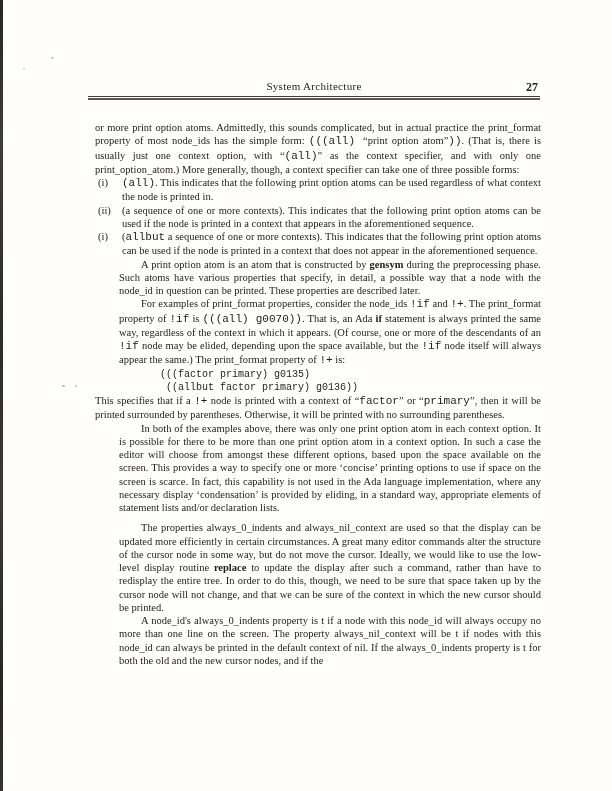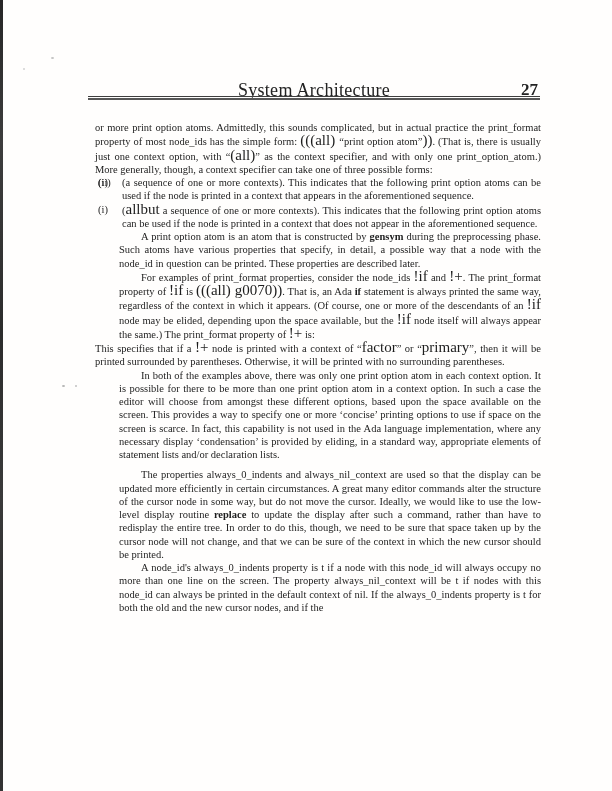--- a/index.html
+++ b/index.html
@@ -34,28 +34,28 @@
   .speck4 { left: 75px; top: 385px; width: 2px; height: 2px; background: #c0c0c0; }
 
   .page-header {
     position: absolute;
     left: 88px; top: 80px;
     width: 452px; height: 16px;
     color: #232323;
   }
   .header-title {
     text-align: center;
-    font-size: 18px;
+    font-size: 11px;
     letter-spacing: 0.3px;
   }
   .page-number {
     position: absolute;
     right: 2px; top: 0;
     font-weight: bold;
-    font-size: 17px;
+    font-size: 12px;
     font-family: Liberation Serif, serif;
   }
   .header-rule {
     position: absolute;
     left: 88px; top: 96px;
     width: 452px;
   }
   .rule-thin {
     height: 1px;
     background: #3e3e3e;
@@ -94,22 +94,22 @@
     margin-left: 65px;
     font-family: "Liberation Mono", "DejaVu Sans Mono", monospace;
     font-size: 10px;
     white-space: pre;
     text-align: left;
   }
   .seg-n { }
   .seg-i { }
   .seg-b { font-weight: bold; }
   .seg-m {
-    font-family: Liberation Serif, serif;
-    font-size: 15px;
+    font-family: Liberation Mono, monospace;
+    font-size: 11px;
   }
 </style>
 </head>
 <body>
 
 <div class="sheet">
   <div class="edge-strip"></div>
   <div class="scan-speck speck1"></div>
   <div class="scan-speck speck2"></div>
   <div class="scan-speck speck3"></div>
@@ -119,23 +119,24 @@
     <div class="header-title">System Architecture</div>
     <div class="page-number">27</div>
   </div>
   <div class="header-rule">
     <div class="rule-thin"></div>
     <div class="rule-thick"></div>
   </div>
 
   <div class="page-body">
       <p class="para"><span class="seg-n">or more </span><span class="seg-i">print option atoms</span><span class="seg-n">. Admittedly, this sounds complicated, but in actual practice the </span><span class="seg-i">print_format</span><span class="seg-n"> property of most </span><span class="seg-i">node_ids</span><span class="seg-n"> has the simple form: </span><span class="seg-m">(((all) </span><span class="seg-i">“print option atom”</span><span class="seg-m">))</span><span class="seg-n">. (That is, there is usually just one </span><span class="seg-i">context option</span><span class="seg-n">, with “</span><span class="seg-m">(all)</span><span class="seg-n">” as the </span><span class="seg-i">context specifier</span><span class="seg-n">, and with only one </span><span class="seg-i">print_option_atom</span><span class="seg-n">.) More generally, though, a </span><span class="seg-i">context specifier</span><span class="seg-n"> can take one of three possible forms:</span></p>
-      <div class="list-item"><span class="list-marker">(i)</span></div>
+      <div class="list-item"><span class="list-marker">(i)</span><span><span class="seg-m">(all)</span><span class="seg-n">. This indicates that the following </span><span class="seg-i">print option atoms</span><span class="seg-n"> can be used regardless of what context the node is printed in.</span></span></div>
       <div class="list-item"><span class="list-marker">(ii)</span><span><span class="seg-n">(</span><span class="seg-i">a sequence of one or more contexts</span><span class="seg-n">). This indicates that the following </span><span class="seg-i">print option atoms</span><span class="seg-n"> can be used if the node is printed in a context that appears in the aforementioned sequence.</span></span></div>
       <div class="list-item"><span class="list-marker">(i)</span><span><span class="seg-n">(</span><span class="seg-m">allbut</span><span class="seg-n"> </span><span class="seg-i">a sequence of one or more contexts</span><span class="seg-n">). This indicates that the following </span><span class="seg-i">print option atoms</span><span class="seg-n"> can be used if the node is printed in a context that </span><span class="seg-i">does not</span><span class="seg-n"> appear in the aforementioned sequence.</span></span></div>
       <p class="para indent"><span class="seg-n">A </span><span class="seg-i">print option atom</span><span class="seg-n"> is an atom that is constructed by </span><span class="seg-b">gensym</span><span class="seg-n"> during the preprocessing phase. Such atoms have various properties that specify, in detail, a possible way that a node with the </span><span class="seg-i">node_id</span><span class="seg-n"> in question can be printed. These properties are described later.</span></p>
       <p class="para indent"><span class="seg-n">For examples of </span><span class="seg-i">print_format</span><span class="seg-n"> properties, consider the </span><span class="seg-i">node_ids</span><span class="seg-n"> </span><span class="seg-m">!if</span><span class="seg-n"> and </span><span class="seg-m">!+</span><span class="seg-n">. The </span><span class="seg-i">print_format</span><span class="seg-n"> property of </span><span class="seg-m">!if</span><span class="seg-n"> is </span><span class="seg-m">(((all) g0070))</span><span class="seg-n">. That is, an Ada </span><span class="seg-b">if</span><span class="seg-n"> statement is always printed the same way, regardless of the context in which it appears. (Of course, one or more of the </span><span class="seg-i">descendants</span><span class="seg-n"> of an </span><span class="seg-m">!if</span><span class="seg-n"> node may be elided, depending upon the space available, but the </span><span class="seg-m">!if</span><span class="seg-n"> node itself will always appear the same.) The </span><span class="seg-i">print_format</span><span class="seg-n"> property of </span><span class="seg-m">!+</span><span class="seg-n"> is:</span></p>
+      <div class="code-block"><div class="code-line">(((factor primary) g0135)</div><div class="code-line"> ((allbut factor primary) g0136))</div></div>
       <p class="para"><span class="seg-n">This specifies that if a </span><span class="seg-m">!+</span><span class="seg-n"> node is printed with a context of “</span><span class="seg-m">factor</span><span class="seg-n">” or “</span><span class="seg-m">primary</span><span class="seg-n">”, then it will be printed surrounded by parentheses. Otherwise, it will be printed with no surrounding parentheses.</span></p>
       <p class="para indent"><span class="seg-n">In both of the examples above, there was only one </span><span class="seg-i">print option atom</span><span class="seg-n"> in each </span><span class="seg-i">context option</span><span class="seg-n">. It is possible for there to be more than one </span><span class="seg-i">print option atom</span><span class="seg-n"> in a </span><span class="seg-i">context option</span><span class="seg-n">. In such a case the editor will choose from amongst these different options, based upon the space available on the screen. This provides a way to specify one or more ‘concise’ printing options to use if space on the screen is scarce. In fact, this capability is not used in the Ada language implementation, where any necessary display ‘condensation’ is provided by eliding, in a standard way, appropriate elements of statement lists and/or declaration lists.</span></p>
       <p class="para indent gap"><span class="seg-n">The properties </span><span class="seg-i">always_0_indents</span><span class="seg-n"> and </span><span class="seg-i">always_nil_context</span><span class="seg-n"> are used so that the display can be updated more efficiently in certain circumstances. A great many editor commands alter the structure of the cursor node in some way, but do not move the cursor. Ideally, we would like to use the low-level display routine </span><span class="seg-b">replace</span><span class="seg-n"> to update the display after such a command, rather than have to redisplay the entire tree. In order to do this, though, we need to be sure that space taken up by the cursor node will not change, and that we can be sure of the context in which the new cursor should be printed.</span></p>
       <p class="para indent"><span class="seg-n">A </span><span class="seg-i">node_id</span><span class="seg-n">'s </span><span class="seg-i">always_0_indents</span><span class="seg-n"> property is </span><span class="seg-i">t</span><span class="seg-n"> if a node with this </span><span class="seg-i">node_id</span><span class="seg-n"> will always occupy no more than one line on the screen. The property </span><span class="seg-i">always_nil_context</span><span class="seg-n"> will be </span><span class="seg-i">t</span><span class="seg-n"> if nodes with this </span><span class="seg-i">node_id</span><span class="seg-n"> can always be printed in the default context of </span><span class="seg-i">nil</span><span class="seg-n">. If the </span><span class="seg-i">always_0_indents</span><span class="seg-n"> property is </span><span class="seg-i">t</span><span class="seg-n"> for both the old and the new cursor nodes, and if the</span></p>
     </div>
 </div>
 
 </body></html>

